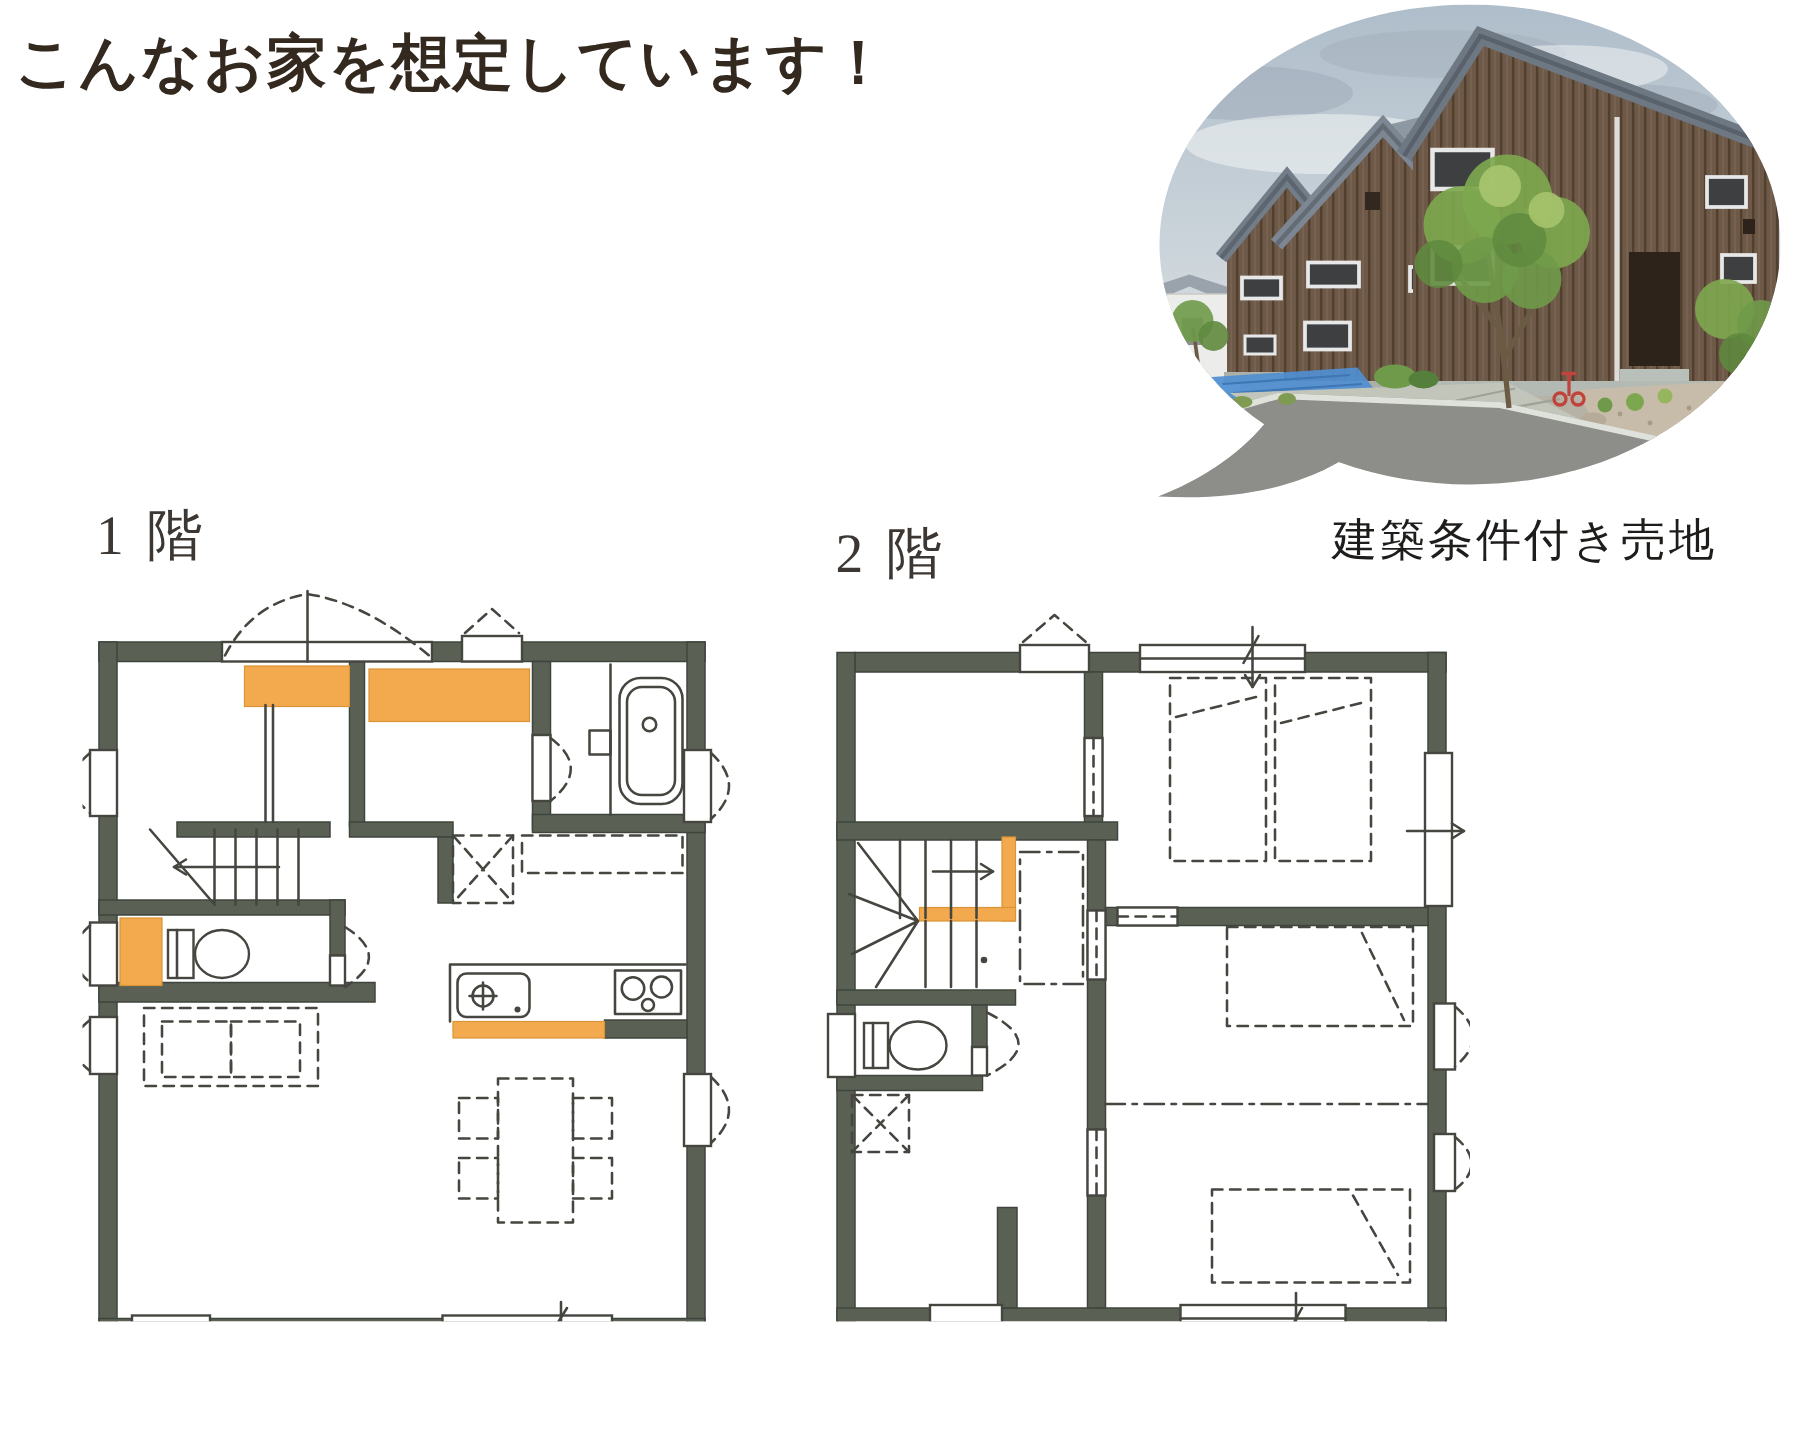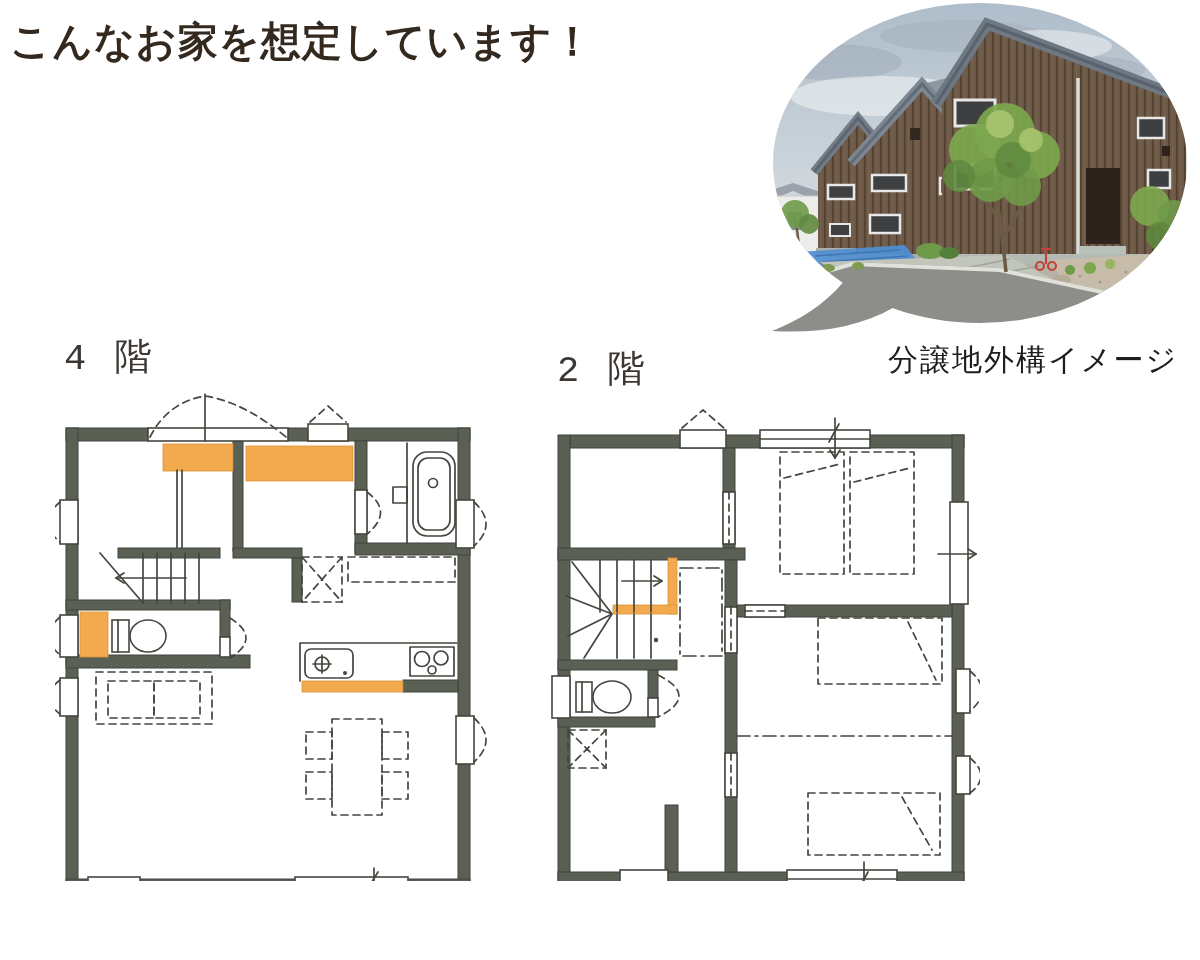--- a/index.html
+++ b/index.html
@@ -1,17 +1,17 @@
 <!DOCTYPE html>
 <html style="--background: #ffffff; --title-color: #33291f; --label-color: #3c3733; --wall-color: #5a6054; --accent-orange: #f3a94e; --line-color: #45463f; --sky-top: #aebdca; --sky-bottom: #dde2e4; --wood: #6e5948; --wood-dark: #52402f; --roof: #8d98a2; --tree-green: #7da74e; --tree-dark: #5f8a3e; --road: #8d8d8a; --concrete: #c2c5ba; --tarp-blue: #4f8fd2;"><head>
 <meta charset="utf-8">
 <style>
   html,body{margin:0;padding:0;background:#ffffff;}
   .canvas{position:relative;width:1200px;height:881px;background:var(--background,#fff);
-          overflow:hidden;font-family:Liberation Mono, monospace;}
+          overflow:hidden;font-family:Liberation Serif, serif;}
   .title{position:absolute;left:10px;top:14px;font-size:40px;font-weight:bold;
          color:var(--title-color,#33291f);letter-spacing:1px;white-space:nowrap;}
   .floor-label{position:absolute;font-size:37px;color:var(--label-color,#3c3733);
                letter-spacing:3px;white-space:nowrap;}
   .floor-label.f1{left:64px;top:332px;}
   .floor-label.f2{left:557px;top:332px;margin-top:12px;}
   .photo-caption{position:absolute;left:888px;top:340px;font-size:30px;color:#1f1d1b;
                  letter-spacing:2px;white-space:nowrap;}
   .footer-note{position:absolute;left:38px;top:912px;font-size:31px;color:#2b2926;
                letter-spacing:2px;white-space:nowrap;}
@@ -162,23 +162,23 @@
         <circle cx="1160" cy="236" r="14" fill="#5f8a3e" opacity="0.88"></circle>
       </g>
       <g>
         <path d="M800,252 C798,238 797,228 795,218" stroke="#6b5a44" stroke-width="2.5" fill="none"></path>
         <circle cx="795" cy="214" r="14" fill="#6f9a49" opacity="0.9"></circle>
         <circle cx="809" cy="224" r="10" fill="#5f8a3e" opacity="0.9"></circle>
       </g>
     </g>
   </svg>
 
-  <div class="photo-caption">分譲地外構イメージ</div>
-
-  <div class="floor-label f1">4 階</div>
+  <div class="photo-caption">建築条件付き売地</div>
+
+  <div class="floor-label f1">1 階</div>
   <div class="floor-label f2">2 階</div>
 
   <svg id="fp1" width="445" height="525" viewBox="55 385 445 525">
 
     <g>
       <rect class="wall" x="66" y="428" width="82" height="13"></rect>
       <rect class="wall" x="288" y="428" width="182" height="13"></rect>
       <rect class="wall" x="66" y="428" width="12" height="464"></rect>
       <rect class="wall" x="458" y="428" width="12" height="464"></rect>
       <rect class="wall" x="66" y="879" width="404" height="13"></rect>

